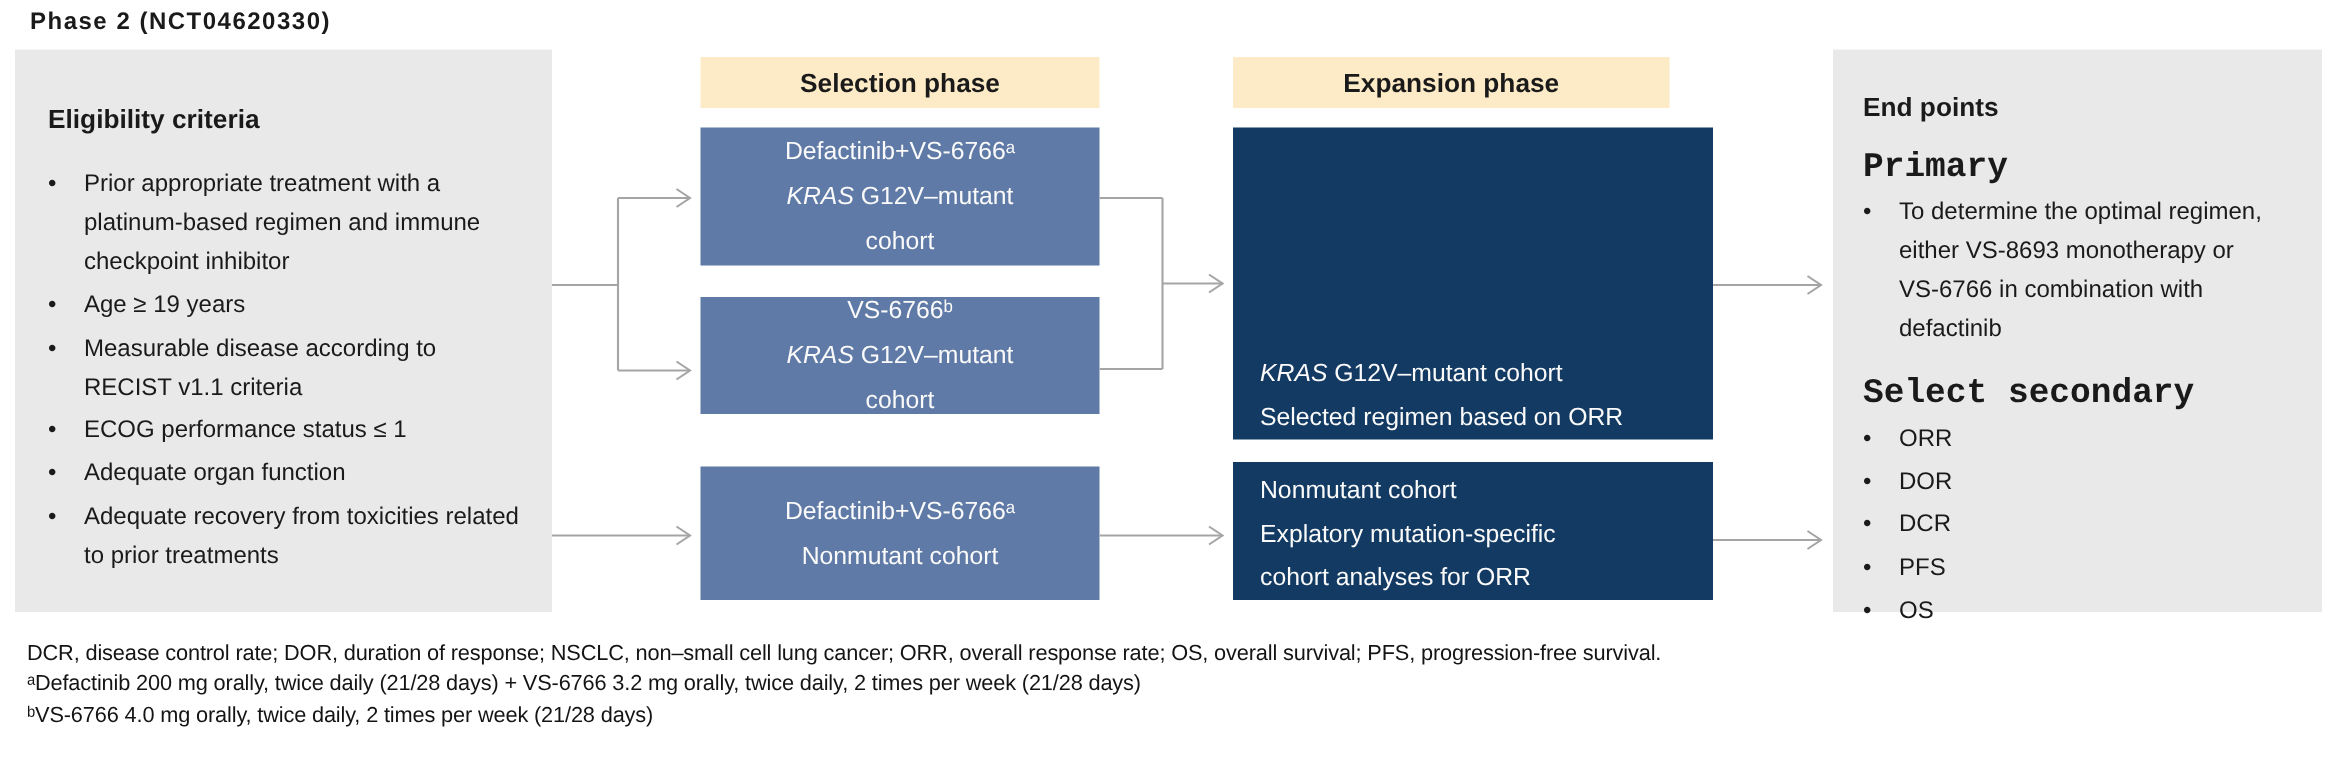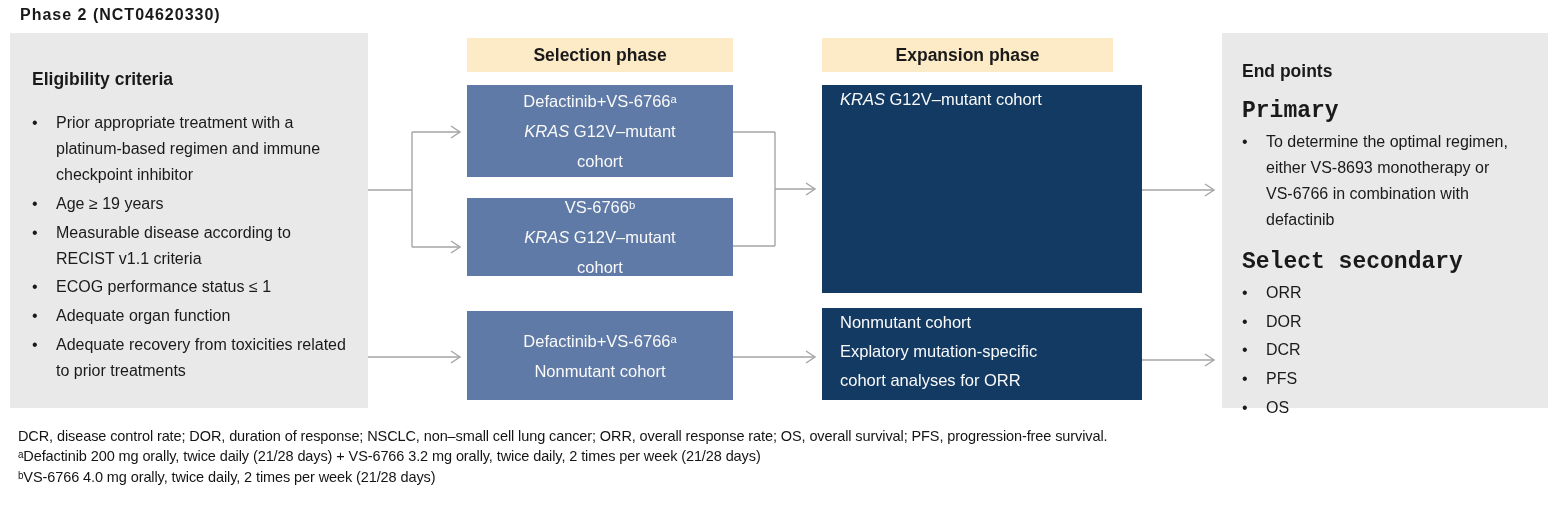--- a/index.html
+++ b/index.html
@@ -46,21 +46,21 @@
     position:absolute;left:467px;width:266px;background:var(--selection-blue);
     color:var(--text-light);display:flex;flex-direction:column;align-items:center;justify-content:center;
     text-align:center;font-size:16.5px;line-height:30px;
   }
   .b1{top:85px;height:92px;}
   .b2{top:198px;height:78px;}
   .b3{top:311px;height:89px;}
 
   .navybox{
     position:absolute;left:822px;width:320px;background:var(--expansion-navy);
-    color:var(--text-light);display:flex;flex-direction:column;justify-content:flex-start;
+    color:var(--text-light);display:flex;flex-direction:column;justify-content:flex-end;
     padding-left:18px;box-sizing:border-box;font-size:16.5px;line-height:29px;
   }
   .n1{top:85px;height:208px;}
   .n2{top:308px;height:92px;}
 
   .it{font-style:italic;}
 
   .footnote{position:absolute;left:18px;font-size:14.5px;letter-spacing:-0.1px;color:#141414;}
   .fn-abbrev{top:428px;}
   .fn-a{top:448px;}
@@ -116,20 +116,21 @@
     <div>cohort</div>
   </div>
 
   <div class="bluebox b3">
     <div>Defactinib+VS-6766ᵃ</div>
     <div>Nonmutant cohort</div>
   </div>
 
   <div class="navybox n1">
     <div><span class="it">KRAS</span><span> G12V–mutant cohort</span></div>
+    <div>Selected regimen based on ORR</div>
   </div>
 
   <div class="navybox n2">
     <div>Nonmutant cohort</div>
     <div>Explatory mutation-specific</div>
     <div>cohort analyses for ORR</div>
   </div>
 
   <section class="panel endp">
     <h2 class="panel-heading">End points</h2>

